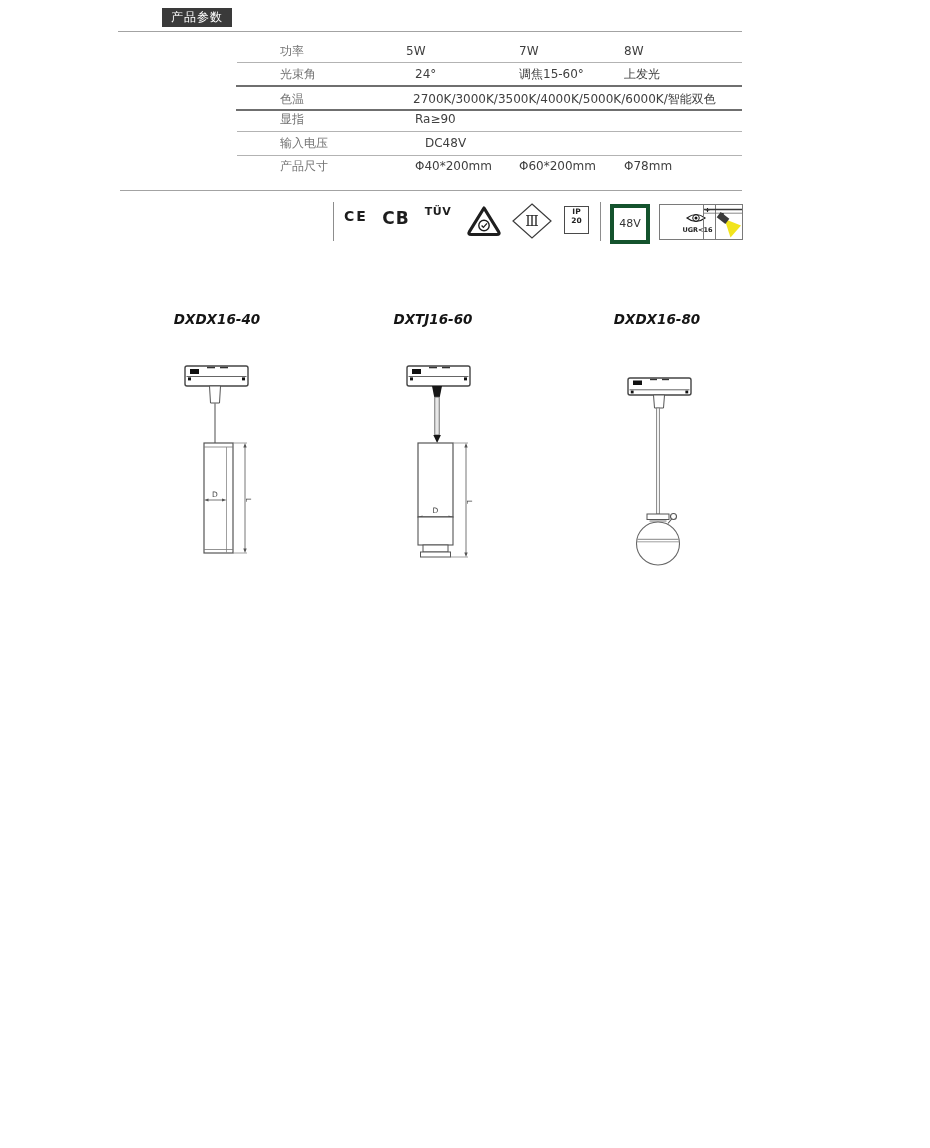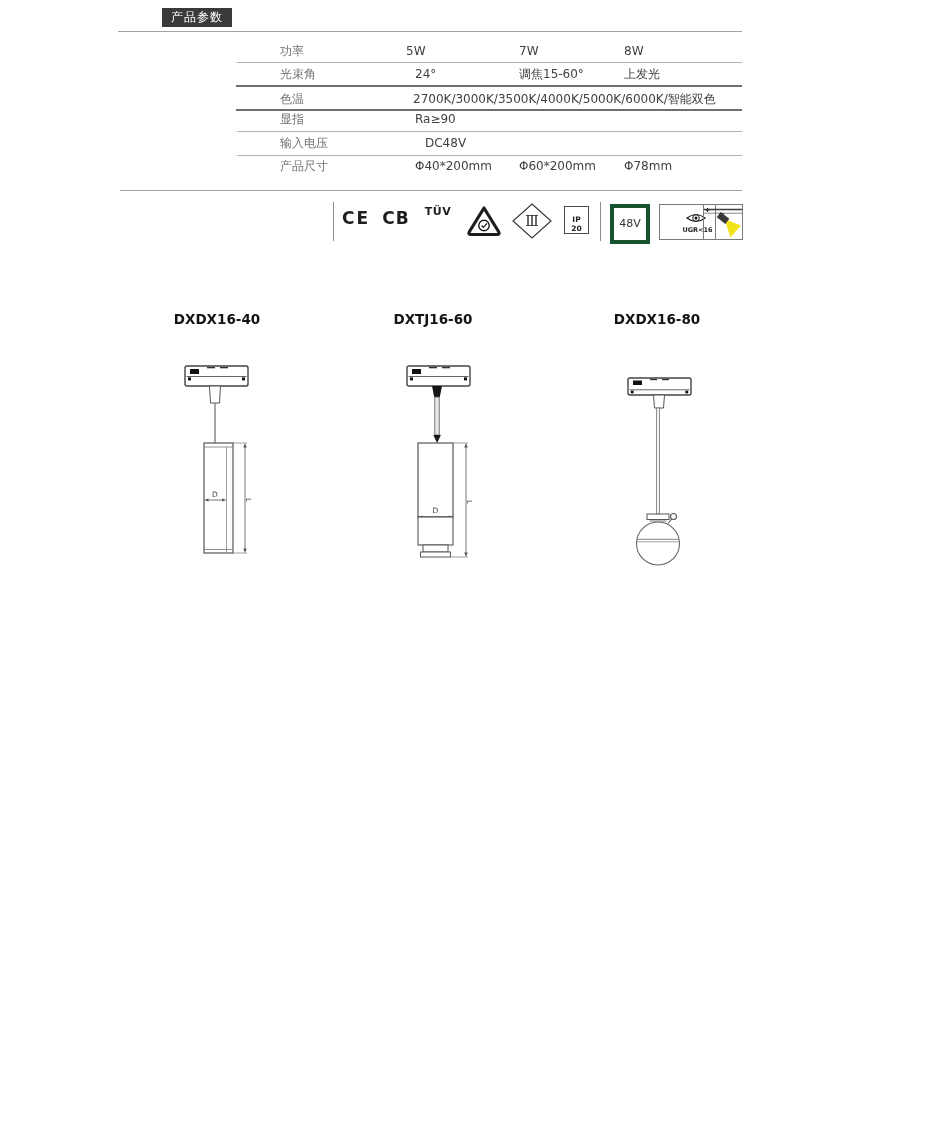--- a/index.html
+++ b/index.html
@@ -18,42 +18,43 @@
   .hr-top{left:118px;top:31px;width:624px;}
   .hr-bottom{left:120px;top:190px;width:622px;}
   
   .cell{font-size:12px;line-height:15px;color:#3f3f3f;white-space:nowrap;}
   .cell.lbl{color:#737373;}
   .rowline{height:1px;background:#b3b3b3;}
   .rowline.dark{height:2px;background:#6f6f6f;}
   
   .vdiv{width:1px;height:39px;background:#8d8d8d;top:202px;}
   .mark{font-weight:bold;color:#1d1d1d;text-align:center;white-space:nowrap;}
-  .mark.ce{left:337px;top:208px;width:38px;font-size:17px;letter-spacing:2px;}
+  .mark.ce{left:337px;top:208px;width:38px;font-size:14px;letter-spacing:2px;}
   .mark.cb{left:379px;top:208px;width:34px;font-size:17px;letter-spacing:1px;}
   .mark.tuv{left:419px;top:205px;width:38px;font-size:11px;letter-spacing:.5px;}
   .ipbox{
     left:564px;top:206px;width:23px;height:26px;border:1px solid #4a4a4a;
-    display:flex;flex-direction:column;align-items:center;justify-content:flex-end;
+    display:flex;flex-direction:column;align-items:center;justify-content:flex-start;
     font-size:7.5px;line-height:9px;font-weight:bold;color:#222;
   }
   .vbox{
     left:610px;top:204px;width:32px;height:32px;border:4px solid #14532d;
     font-size:11px;line-height:32px;text-align:center;color:#333;
   }
   .ugrbox{
     left:659px;top:204px;width:35px;height:34px;border:1px solid #7a7a7a;
     display:flex;flex-direction:column;align-items:center;padding-left:20px;
   }
   .ugrbox .ugrtxt{font-size:6.5px;font-weight:bold;color:#222;line-height:8px;}
   .spotbox{left:703px;top:204px;width:38px;height:34px;border:1px solid #7a7a7a;}
   
   .model-label{
     top:311px;width:120px;text-align:center;font-size:13.5px;font-weight:600;color:#141414;
     white-space:nowrap;
+    font-style:italic;
   }
   svg{display:block;}
   .dwg text{font-family:"DejaVu Sans","Liberation Sans",sans-serif;fill:#444;}
 </style>
 </head>
 <body>
 
 <div class="abs badge">产品参数</div>
 <div class="abs hr hr-top"></div>
 

